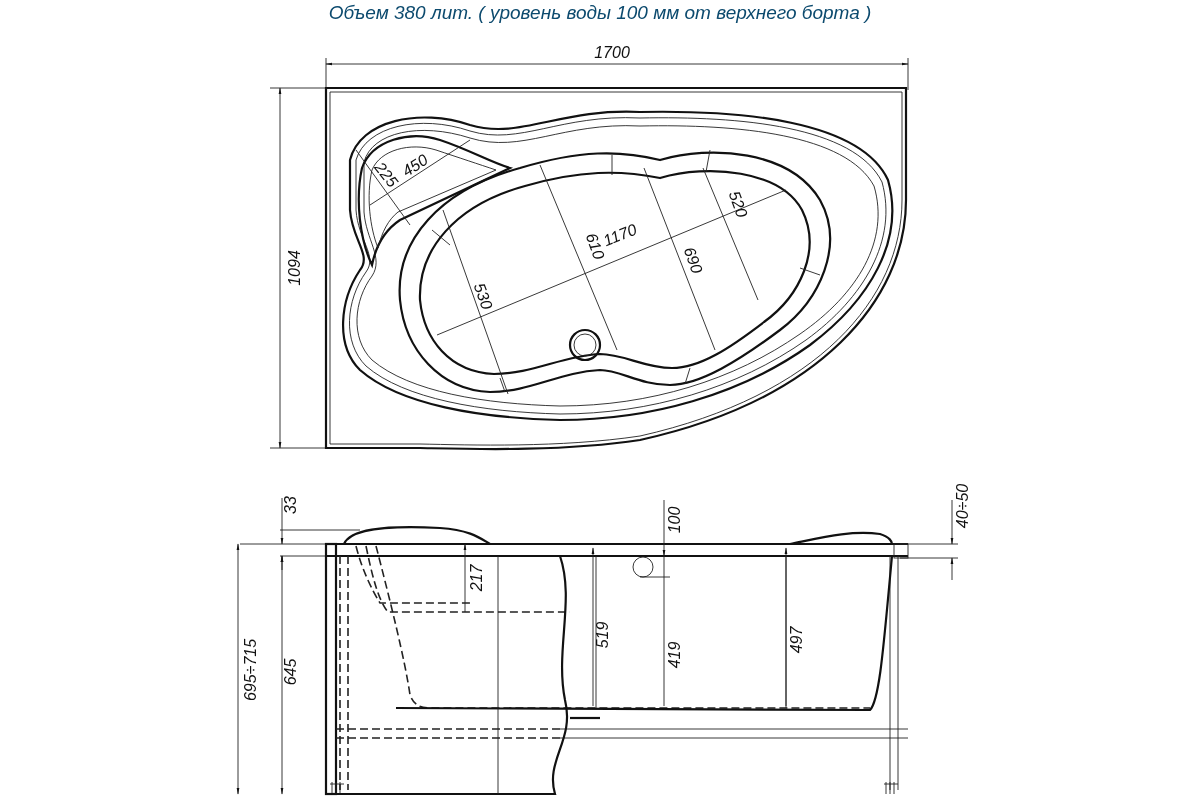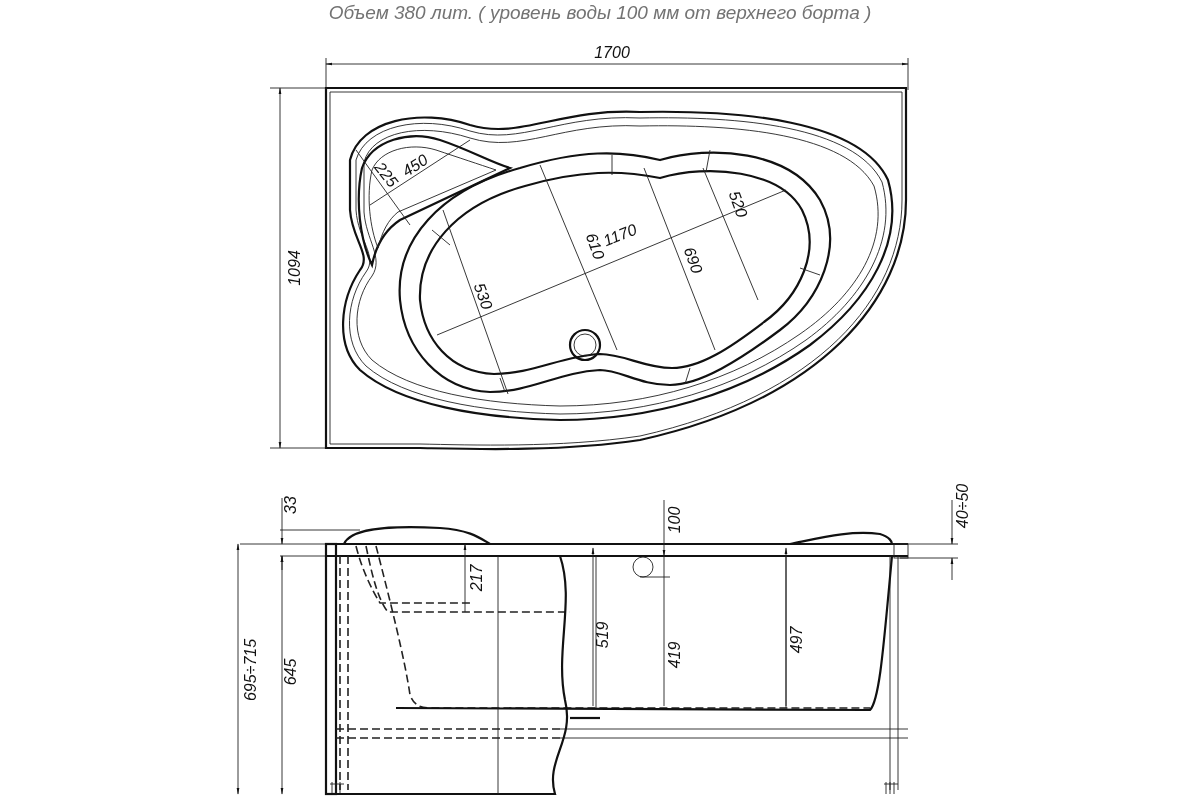--- a/index.html
+++ b/index.html
@@ -1,17 +1,17 @@
 <!DOCTYPE html>
 <html><head>
 <meta charset="utf-8">
 <style>
   html,body{margin:0;padding:0;background:#ffffff;}
   body{width:1200px;height:800px;position:relative;overflow:hidden;font-family:"Liberation Sans",sans-serif;}
-  .title{position:absolute;left:0;top:0;width:1200px;text-align:center;font-style:italic;font-size:19px;color:#737373;line-height:26px;}
+  .title{position:absolute;left:0;top:0;width:1200px;text-align:center;font-style:italic;font-size:19px;color:#0c4a6e;line-height:26px;}
   svg{position:absolute;left:0;top:0;}
   .dimtxt{font-family:"Liberation Sans",sans-serif;font-style:italic;font-size:16px;fill:#111;}
   .thin{stroke:#222;stroke-width:0.9;fill:none;}
   .thick{stroke:#111;stroke-width:2.2;fill:none;}
   .dash{stroke:#222;stroke-width:1.6;fill:none;stroke-dasharray:8 4;}
 </style>
 </head>
 <body>
 
 <div class="title">Объем 380 лит. ( уровень воды 100 мм от верхнего борта )</div>

